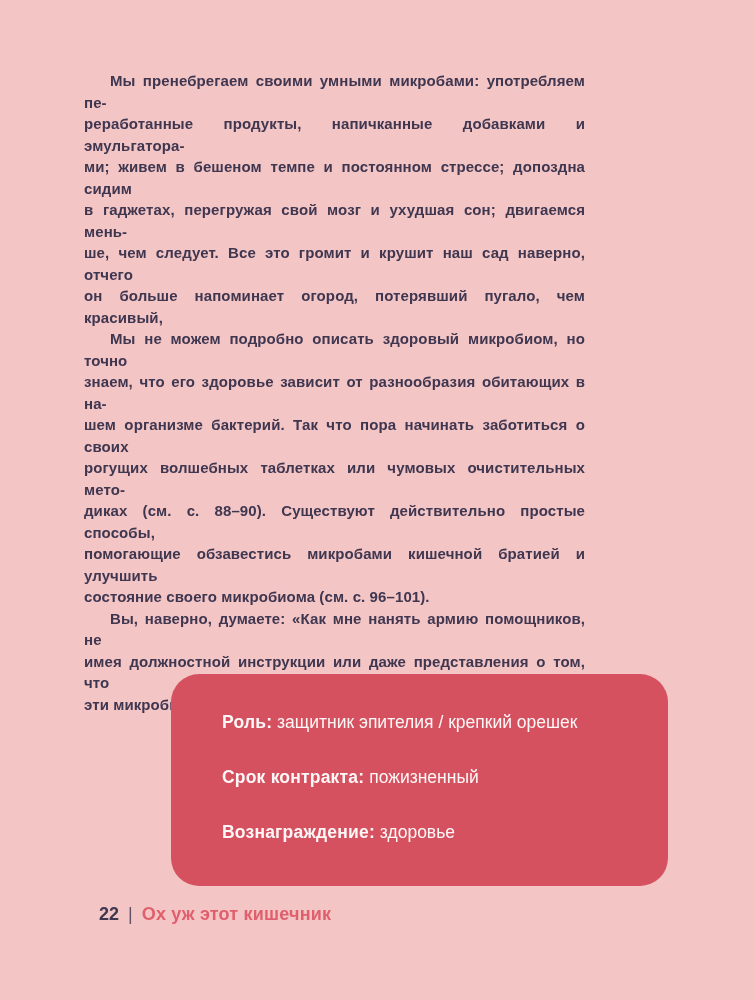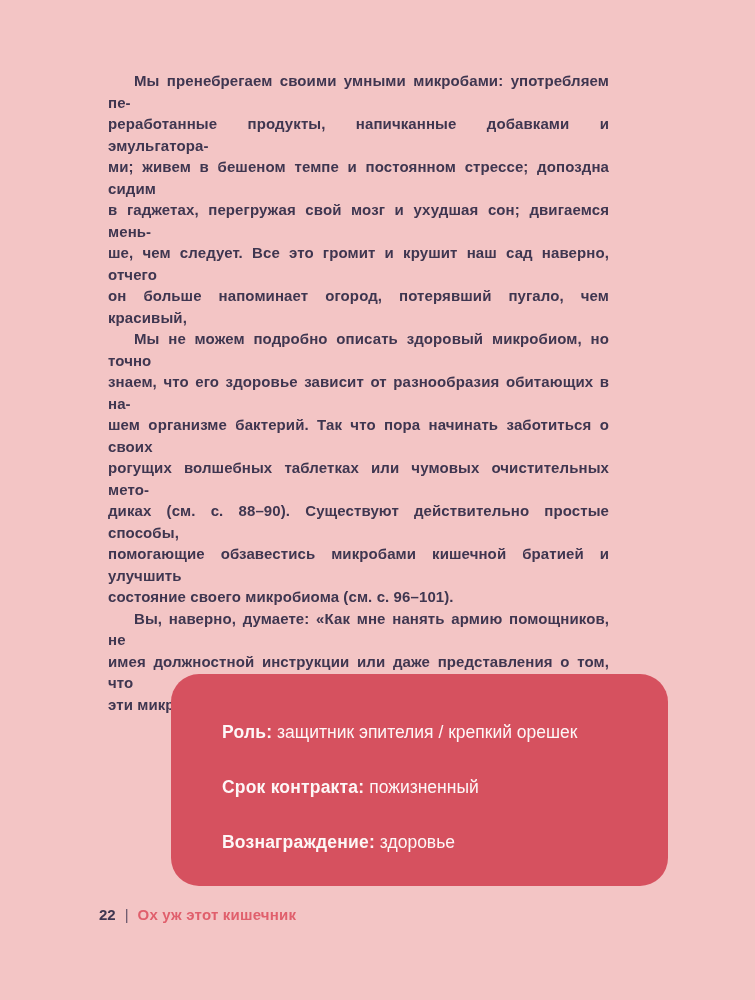--- a/index.html
+++ b/index.html
@@ -21,42 +21,41 @@
   .body-text {
     position: absolute;
     left: 84px;
     top: 70px;
     width: 501px;
     color: var(--ink, #3f3650);
     font-size: 15px;
     font-weight: 700;
     line-height: 21.5px;
     letter-spacing: 0.1px;
-    margin-left: 24px;
   }
   .text-line {
     text-align: justify;
     text-align-last: justify;
   }
   .text-line.last {
     text-align-last: left;
   }
   .text-line.indent {
     text-indent: 26px;
   }
   .card {
     position: absolute;
     left: 171px;
     top: 674px;
     width: 497px;
     height: 212px;
     box-sizing: border-box;
     background: var(--card, #d6515f);
     border-radius: 28px;
-    padding: 48px 28px 0 51px;
+    padding: 38px 28px 0 51px;
     color: var(--card-ink, #fdf7f7);
   }
   .card-row {
     font-size: 17.5px;
     line-height: 20px;
     margin-bottom: 35px;
     white-space: nowrap;
   }
   .card-row .label {
     font-weight: 700;
@@ -65,21 +64,21 @@
   .card-row .value {
     font-weight: 400;
   }
   .footer {
     position: absolute;
     left: 99px;
     top: 905px;
     display: flex;
     align-items: center;
     gap: 9px;
-    font-size: 15px;
+    font-size: 18px;
     line-height: 19px;
   }
   .footer .page-num {
     font-weight: 700;
     color: var(--ink, #3f3650);
   }
   .footer .sep {
     font-weight: 400;
     color: var(--ink, #3f3650);
     opacity: 0.8;

